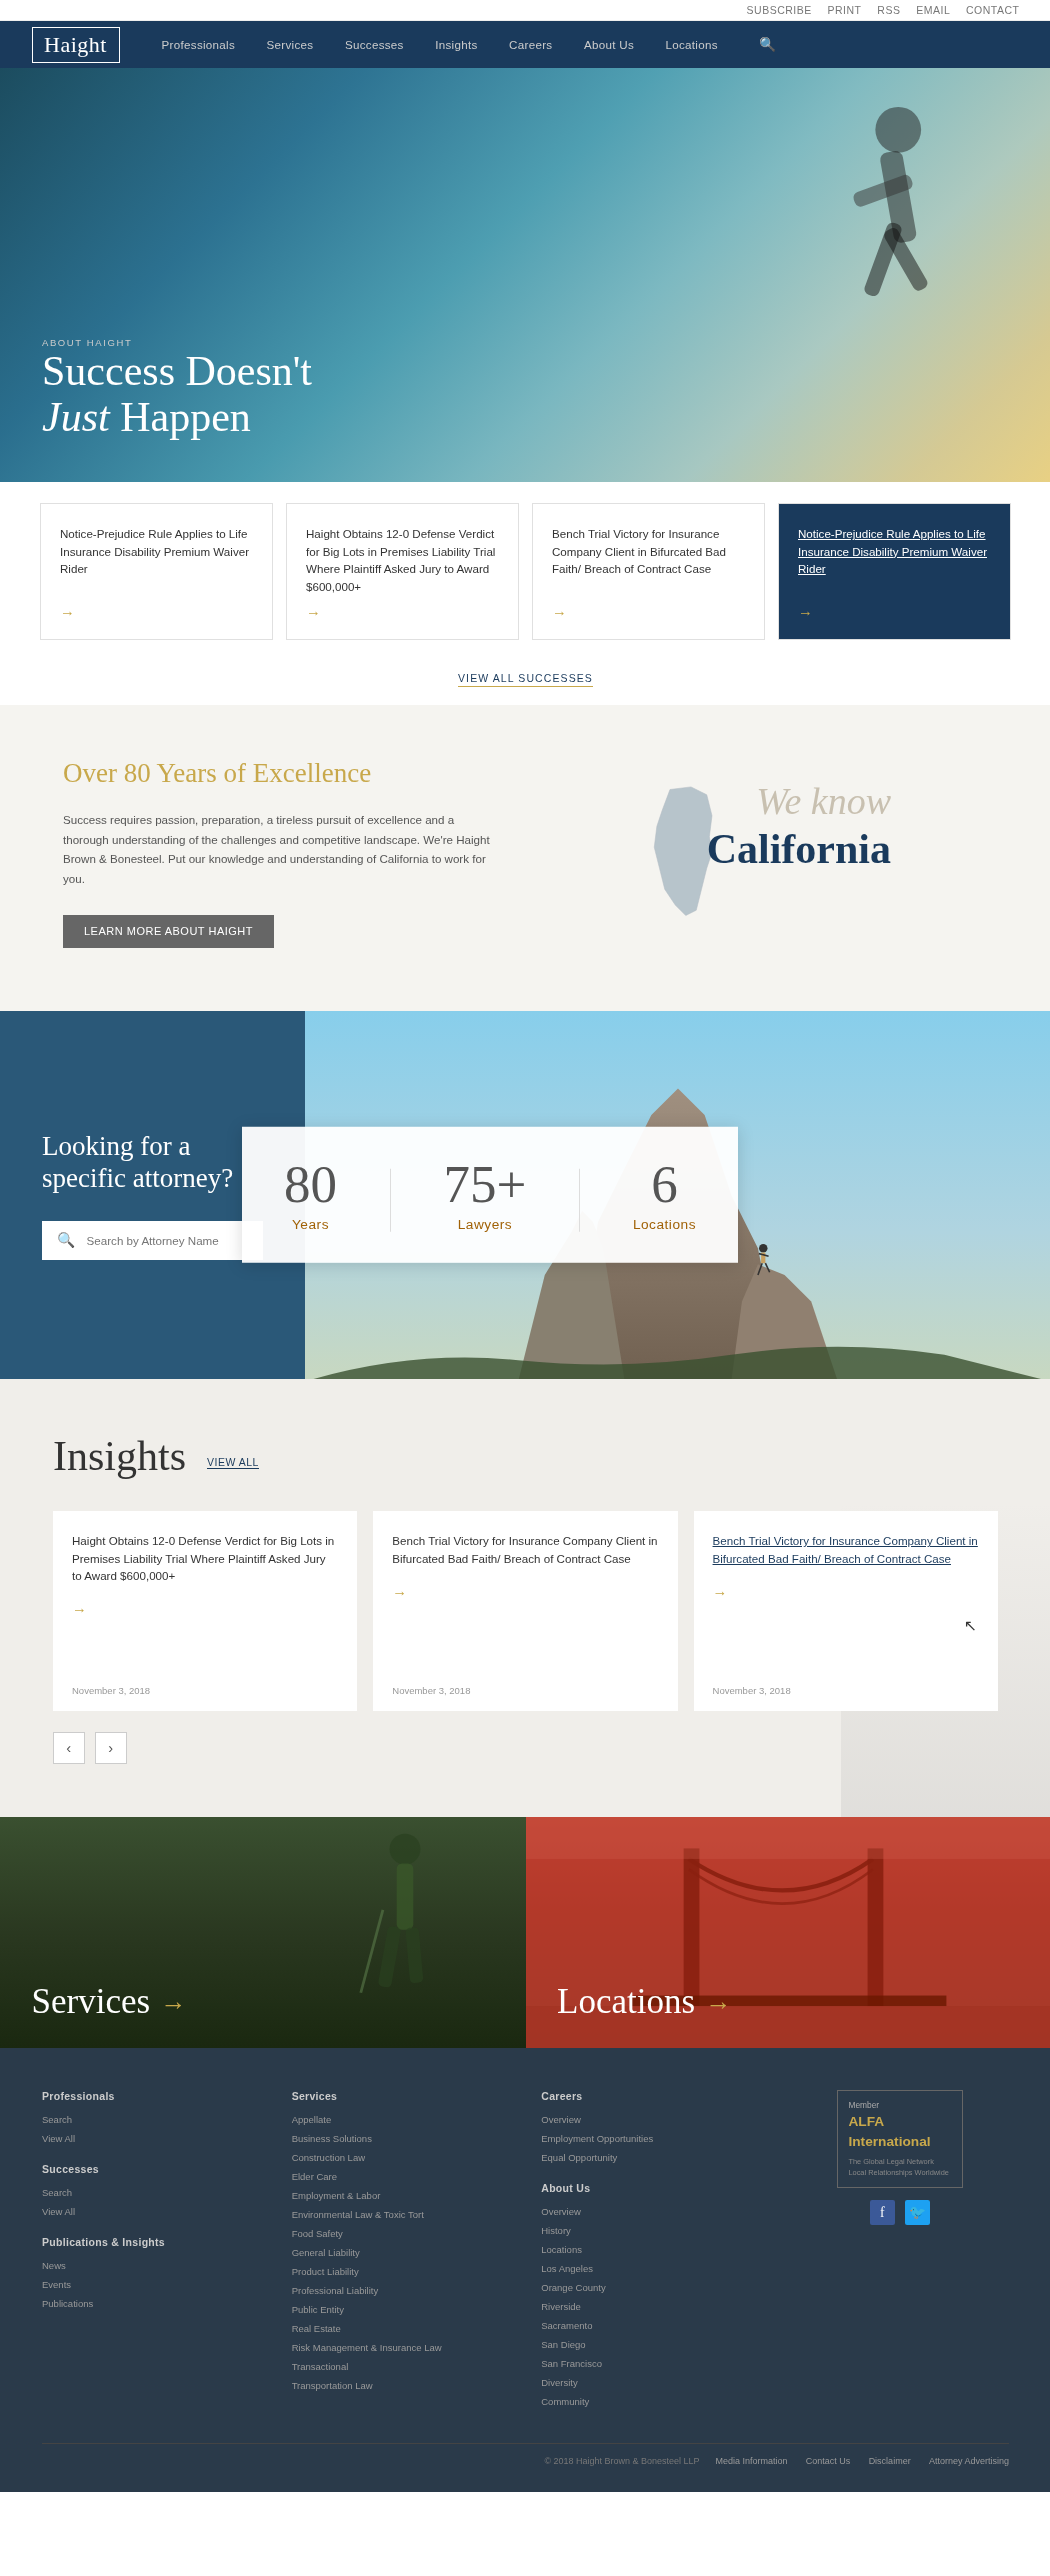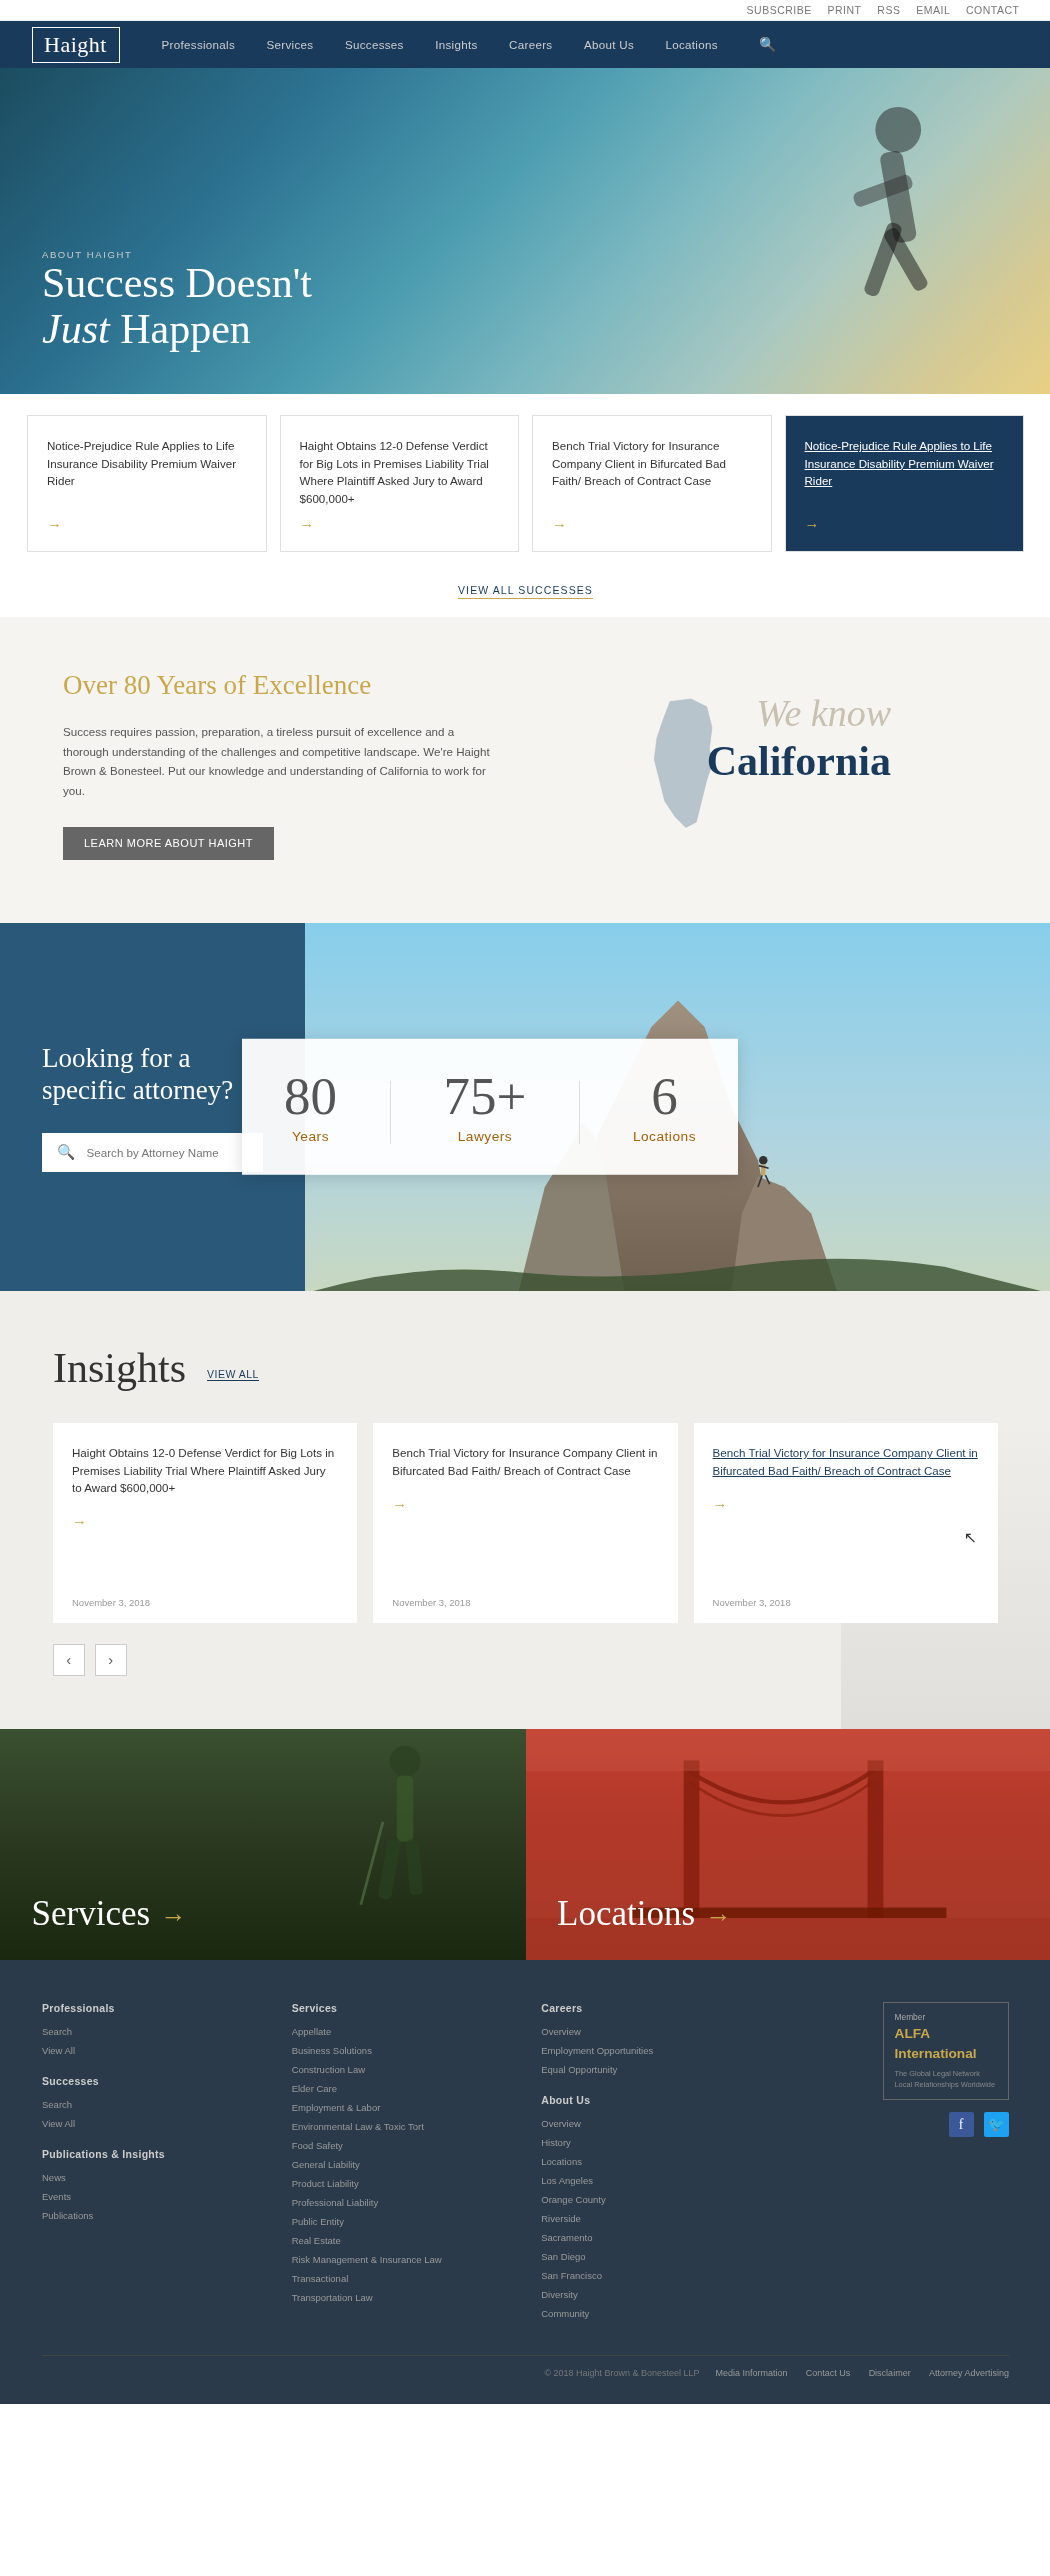--- a/index.html
+++ b/index.html
@@ -44,21 +44,21 @@
       text-decoration: none;
       font-size: 11.6px;
       font-family: Arial, sans-serif;
       letter-spacing: 0.3px;
     }
     .nav-search { color: #ccc; font-size: 13.7px; cursor: pointer; margin-left: 10.5px; }
 
     
     .hero {
       position: relative;
-      height: 326px;
+      height: 414px;
       background: linear-gradient(to right, #2c5f7a 0%, #4a8fa8 30%, #87b8c8 60%, #c8d8d0 80%, #e8d4a0 100%);
       overflow: hidden;
       display: flex;
       align-items: flex-end;
       padding-bottom: 42px;
       padding-left: 42px;
     }
     .hero-bg {
       position: absolute;
       top: 0; left: 0; right: 0; bottom: 0;
@@ -91,21 +91,21 @@
       right: 84px;
       top: 15.8px;
       width: 168px;
       height: 305px;
       z-index: 1;
     }
 
     
     .success-cards {
       display: flex;
-      padding: 21px 27px;
+      padding: 21px 40px;
       gap: 13px;
       background: #fff;
     }
     .success-card {
       flex: 1;
       border: 0.5px solid #e0e0e0;
       padding: 21px 19px 26px;
       position: relative;
       min-height: 137px;
     }
@@ -438,21 +438,21 @@
       color: #999;
       font-size: 9.5px;
       font-family: Arial, sans-serif;
       text-decoration: none;
       line-height: 2.0;
     }
     .footer-col .section-spacer { margin-top: 14.7px; }
     .footer-logo-area {
       display: flex;
       flex-direction: column;
-      align-items: flex-end;
+      align-items: center;
     }
     .alfa-badge {
       border: 0.5px solid #666;
       padding: 8.4px 10.5px;
       font-size: 8.4px;
       color: #aaa;
       font-family: Arial, sans-serif;
       line-height: 1.5;
       margin-bottom: 12.6px;
       max-width: 126px;

